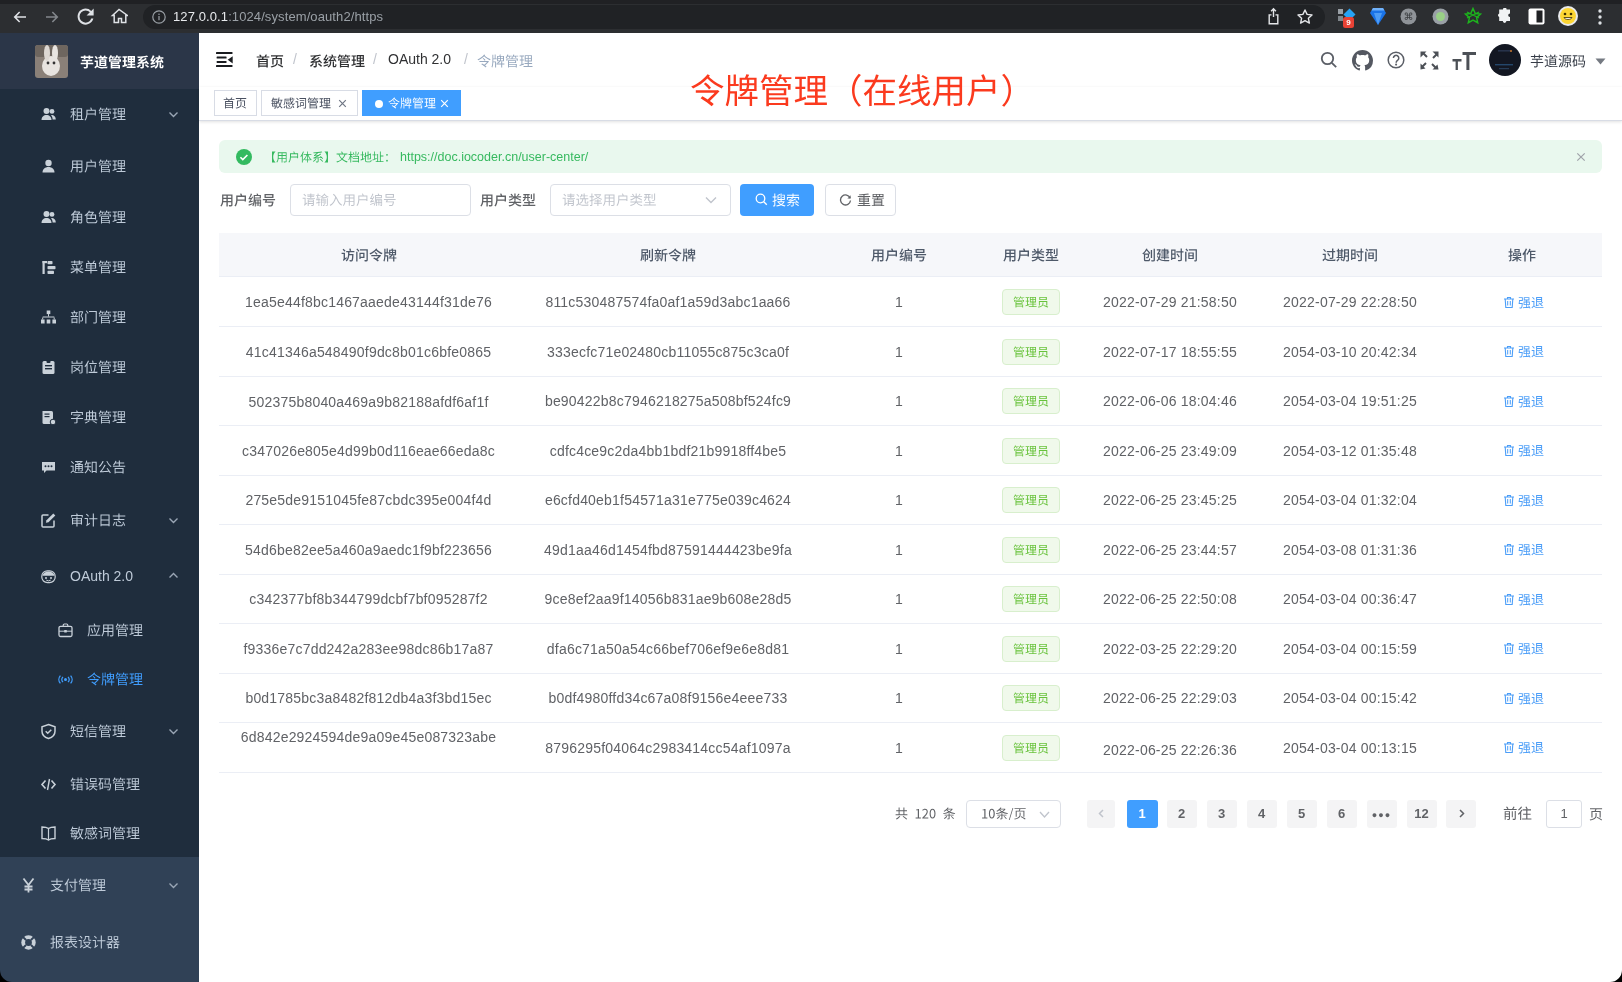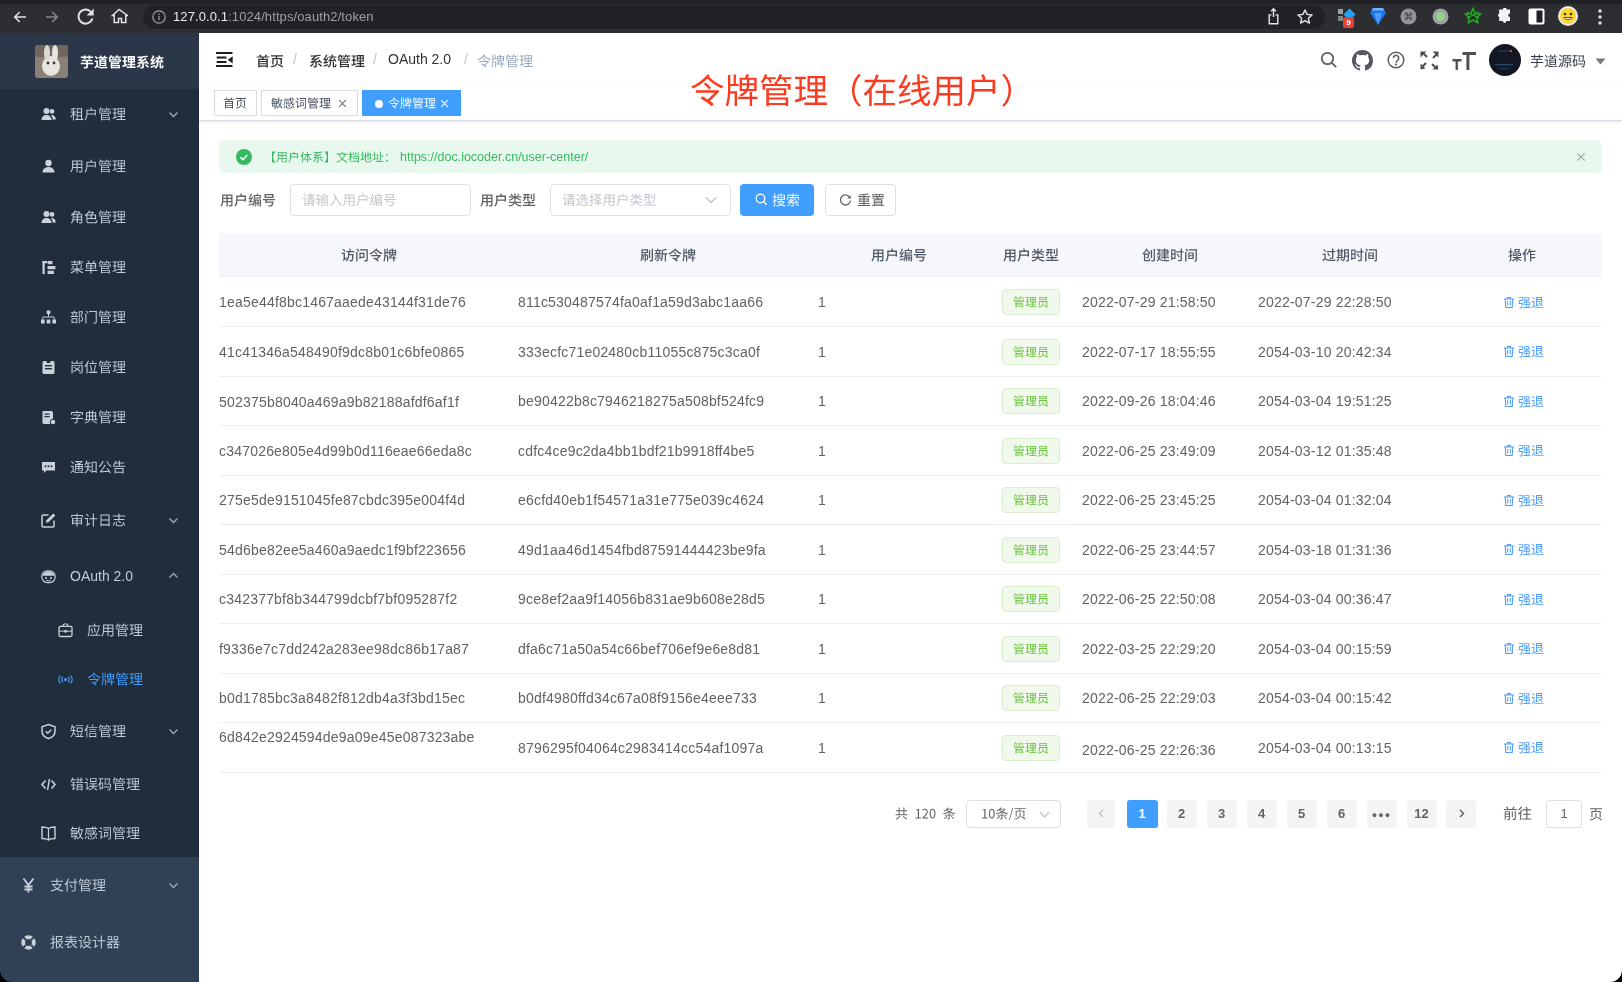--- a/index.html
+++ b/index.html
@@ -1,20 +1,20 @@
 <!DOCTYPE html>
 <html><head><meta charset="utf-8"><style>
 *{margin:0;padding:0}
 html,body{width:1622px;height:982px;overflow:hidden;background:#fff}
 body{font-family:"Liberation Sans",sans-serif;-webkit-font-smoothing:antialiased}
 .ab{position:absolute}
 #root{position:relative;width:1622px;height:982px;overflow:hidden}
 .tab{top:90px;height:26px;background:#fff;border:1px solid #d8dce5;box-sizing:border-box}
 .inp{height:32px;background:#fff;border:1px solid #dcdfe6;border-radius:4px;box-sizing:border-box}
-.cell{font-size:14px;color:#606266;height:19px;line-height:19px;letter-spacing:0.2px}
+.cell{font-size:14px;color:#606266;text-align:center;height:19px;line-height:19px;letter-spacing:0.2px}
 </style></head><body>
 <div id="root">
     <svg width="0" height="0" style="position:absolute">
       <defs>
         <path id="logo" d="M8.5 0.4V1.6H5.5V0.4H3.8V1.6H0.8V3.1H3.8V4.3H5.5V3.1H8.5V4.3H10.2V3.1H13.2V1.6H10.2V0.4ZM0.7 7.7V9.3H6.2V11.6C6.2 11.8 6.1 11.9 5.8 11.9C5.5 11.9 4.4 11.9 3.5 11.9C3.8 12.3 4 13 4.1 13.5C5.4 13.5 6.4 13.5 7 13.3C7.7 13 7.9 12.5 7.9 11.6V9.3H13.3V7.7H7.9V6.2H12.3V4.7H1.8V6.2H6.2V7.7Z M14.6 1.8C15.3 2.5 16.2 3.5 16.6 4.2L17.9 3.2C17.5 2.6 16.6 1.6 15.9 0.9ZM20.9 7.3H24.7V8.1H20.9ZM20.9 9.1H24.7V9.9H20.9ZM20.9 5.5H24.7V6.2H20.9ZM19.3 4.3V11.1H26.3V4.3H23.1L23.5 3.5H27.3V2.1H25.1L25.9 0.9L24.3 0.4C24.1 0.9 23.7 1.6 23.4 2.1H21.2L21.9 1.8C21.8 1.4 21.3 0.8 21 0.3L19.6 0.9C19.8 1.3 20.1 1.7 20.3 2.1H18.4V3.5H21.8L21.6 4.3ZM17.9 5.4H14.6V7H16.3V10.8C15.7 11.1 15 11.6 14.3 12.2L15.4 13.6C16 12.8 16.7 12 17.2 12C17.6 12 18 12.4 18.7 12.7C19.7 13.2 20.9 13.4 22.6 13.4C24 13.4 26.2 13.3 27.2 13.3C27.2 12.8 27.4 12.1 27.6 11.6C26.3 11.8 24.1 11.9 22.7 11.9C21.2 11.9 19.9 11.8 18.9 11.4C18.5 11.2 18.2 11 17.9 10.8Z M30.7 6.2V13.6H32.4V13.2H38.4V13.6H40V10H32.4V9.3H39.3V6.2ZM38.4 12H32.4V11.2H38.4ZM33.9 3.5C34 3.8 34.2 4.1 34.3 4.3H29V6.8H30.6V5.6H39.3V6.8H41V4.3H36C35.8 4 35.6 3.6 35.4 3.2ZM32.4 7.4H37.7V8.1H32.4ZM30.3 0.3C29.9 1.5 29.2 2.7 28.4 3.5C28.8 3.6 29.5 4 29.8 4.2C30.3 3.8 30.7 3.2 31 2.6H31.5C31.9 3.1 32.2 3.7 32.4 4.1L33.8 3.6C33.7 3.3 33.4 2.9 33.2 2.6H34.9V1.4H31.6C31.7 1.2 31.8 0.9 31.9 0.6ZM36.3 0.3C36 1.3 35.5 2.3 34.9 3C35.2 3.1 35.9 3.5 36.2 3.7C36.5 3.4 36.8 3 37 2.6H37.6C38 3.1 38.5 3.7 38.6 4.1L40 3.5C39.9 3.2 39.6 2.9 39.4 2.6H41.3V1.4H37.6C37.7 1.2 37.8 0.9 37.9 0.6Z M49.2 4.9H50.6V6.1H49.2ZM52.1 4.9H53.4V6.1H52.1ZM49.2 2.4H50.6V3.6H49.2ZM52.1 2.4H53.4V3.6H52.1ZM46.6 11.6V13.1H55.6V11.6H52.2V10.3H55.2V8.8H52.2V7.6H55V1H47.7V7.6H50.5V8.8H47.6V10.3H50.5V11.6ZM42.3 10.6 42.7 12.3C44.1 11.9 45.8 11.3 47.3 10.8L47 9.2L45.7 9.6V6.8H46.9V5.3H45.7V2.8H47.2V1.2H42.5V2.8H44V5.3H42.6V6.8H44V10.1Z M59.4 9.3C58.7 10.2 57.6 11.1 56.5 11.7C57 12 57.7 12.5 58 12.8C59 12.1 60.3 11 61.1 9.9ZM64.7 10.1C65.8 10.9 67.1 12.1 67.7 12.8L69.2 11.8C68.5 11.1 67.1 10 66 9.2ZM65 6.1C65.2 6.4 65.5 6.7 65.8 7L61.6 7.3C63.4 6.3 65.2 5.2 66.8 3.9L65.6 2.8C65 3.4 64.3 3.9 63.6 4.4L60.9 4.5C61.7 3.9 62.5 3.2 63.2 2.5C65 2.4 66.8 2.1 68.2 1.8L67 0.4C64.6 1 60.7 1.3 57.3 1.4C57.5 1.8 57.7 2.5 57.7 2.9C58.7 2.9 59.8 2.8 60.9 2.7C60.1 3.4 59.4 3.9 59.1 4.1C58.7 4.4 58.4 4.6 58.1 4.7C58.2 5.1 58.5 5.8 58.5 6.1C58.8 6 59.3 5.9 61.5 5.8C60.6 6.3 59.8 6.7 59.4 6.9C58.5 7.3 58 7.6 57.4 7.7C57.6 8.1 57.8 8.8 57.9 9.1C58.4 9 59 8.9 62.2 8.6V11.7C62.2 11.9 62.1 11.9 61.9 11.9C61.7 11.9 60.8 11.9 60.1 11.9C60.3 12.3 60.6 13 60.7 13.5C61.7 13.5 62.5 13.5 63.1 13.3C63.8 13 63.9 12.6 63.9 11.7V8.5L66.8 8.2C67.2 8.7 67.5 9.1 67.7 9.5L69 8.7C68.4 7.8 67.3 6.5 66.2 5.5Z M79.5 7.5V11.5C79.5 12.9 79.8 13.3 81.1 13.3C81.3 13.3 81.8 13.3 82.1 13.3C83.1 13.3 83.5 12.7 83.6 10.5C83.2 10.4 82.5 10.1 82.2 9.8C82.2 11.6 82.1 11.9 81.9 11.9C81.8 11.9 81.5 11.9 81.4 11.9C81.2 11.9 81.2 11.9 81.2 11.4V7.5ZM76.9 7.5C76.8 9.9 76.6 11.4 74.5 12.3C74.8 12.6 75.3 13.2 75.5 13.7C78.1 12.5 78.4 10.5 78.5 7.5ZM70.5 11.4 70.9 13C72.2 12.5 73.9 11.8 75.5 11.2L75.2 9.7C73.5 10.4 71.7 11 70.5 11.4ZM78.1 0.8C78.3 1.2 78.5 1.8 78.7 2.3H75.6V3.8H77.8C77.2 4.5 76.5 5.4 76.2 5.6C75.9 5.9 75.5 6 75.2 6.1C75.4 6.5 75.6 7.3 75.7 7.7C76.2 7.5 76.9 7.4 81.6 6.9C81.8 7.3 82 7.6 82.1 7.9L83.5 7.2C83.2 6.3 82.3 5 81.5 4L80.2 4.6C80.5 4.9 80.7 5.3 80.9 5.6L78.1 5.9C78.6 5.2 79.2 4.5 79.7 3.8H83.4V2.3H79.5L80.4 2C80.3 1.6 80 0.9 79.7 0.4ZM70.9 6.5C71.1 6.4 71.4 6.3 72.5 6.2C72.1 6.8 71.7 7.3 71.5 7.5C71.1 8 70.8 8.3 70.4 8.4C70.6 8.8 70.9 9.6 70.9 10C71.3 9.7 71.9 9.5 75.2 8.8C75.2 8.4 75.2 7.7 75.2 7.3L73.3 7.7C74.2 6.6 75 5.3 75.7 4.1L74.2 3.2C74 3.7 73.7 4.2 73.5 4.7L72.4 4.8C73.2 3.7 74 2.3 74.5 1.1L72.8 0.3C72.3 1.9 71.4 3.6 71.1 4C70.8 4.5 70.6 4.8 70.3 4.9C70.5 5.3 70.8 6.2 70.9 6.5Z"></path>
         <path id="m1" d="M6.7 1.3V12H5.2V13H13.4V12H12.1V1.3ZM7.7 12V9.3H11V12ZM7.7 5.7H11V8.3H7.7ZM7.7 4.8V2.3H11V4.8ZM5.2 0.8C4.2 1.2 2.3 1.6 0.7 1.9C0.9 2.1 1 2.5 1 2.7C1.6 2.6 2.3 2.5 2.9 2.4V4.5H0.6V5.5H2.8C2.2 7.1 1.3 8.9 0.4 9.9C0.6 10.2 0.8 10.6 1 10.9C1.6 10 2.3 8.7 2.9 7.3V13.4H3.9V6.9C4.4 7.6 5 8.6 5.2 9L5.9 8.2C5.6 7.8 4.3 6.2 3.9 5.7V5.5H5.9V4.5H3.9V2.2C4.6 2 5.3 1.8 5.9 1.6Z M17.5 3.7H24.8V6.5H17.4L17.5 5.8ZM20.2 0.8C20.5 1.4 20.8 2.2 20.9 2.7H16.4V5.8C16.4 7.9 16.2 10.8 14.5 12.9C14.7 13 15.2 13.3 15.4 13.5C16.8 11.8 17.2 9.5 17.4 7.5H24.8V8.4H25.8V2.7H21.4L22 2.5C21.9 2 21.5 1.1 21.2 0.5Z M31 6.2V13.5H32V13H38.8V13.4H39.8V10H32V9H39.1V6.2ZM38.8 12.2H32V10.8H38.8ZM34.2 3.6C34.3 3.9 34.5 4.2 34.6 4.5H29.4V6.8H30.4V5.3H39.7V6.8H40.8V4.5H35.7C35.5 4.1 35.3 3.7 35.1 3.4ZM32 7H38.1V8.2H32ZM30.3 0.5C30 1.7 29.4 2.9 28.6 3.7C28.9 3.8 29.3 4.1 29.5 4.2C29.9 3.7 30.3 3.1 30.6 2.5H31.6C31.9 3 32.2 3.6 32.4 4L33.2 3.7C33.1 3.4 32.9 2.9 32.6 2.5H34.8V1.7H31C31.1 1.4 31.3 1 31.4 0.7ZM36.3 0.5C36 1.6 35.5 2.5 34.9 3.2C35.1 3.3 35.6 3.6 35.8 3.7C36 3.4 36.3 3 36.6 2.5H37.6C38 3 38.4 3.7 38.6 4.1L39.4 3.7C39.3 3.4 39 2.9 38.7 2.5H41.2V1.7H36.9C37.1 1.4 37.2 1.1 37.3 0.7Z M48.7 4.8H50.8V6.6H48.7ZM51.7 4.8H53.9V6.6H51.7ZM48.7 2.1H50.8V3.9H48.7ZM51.7 2.1H53.9V3.9H51.7ZM46.5 12V13H55.5V12H51.8V10.1H55.1V9.1H51.8V7.5H54.9V1.2H47.7V7.5H50.7V9.1H47.5V10.1H50.7V12ZM42.5 10.9 42.8 12C44 11.6 45.6 11 47.1 10.5L46.9 9.5L45.4 10V6.5H46.8V5.6H45.4V2.5H47V1.5H42.6V2.5H44.4V5.6H42.8V6.5H44.4V10.3C43.7 10.6 43 10.8 42.5 10.9Z"></path>
         <path id="m2" d="M2.1 1.5V6.6C2.1 8.6 2 11.1 0.4 12.8C0.7 13 1.1 13.3 1.3 13.5C2.3 12.3 2.8 10.7 3 9.1H6.5V13.3H7.6V9.1H11.4V12C11.4 12.3 11.3 12.3 11 12.4C10.7 12.4 9.8 12.4 8.8 12.3C8.9 12.6 9.1 13.1 9.2 13.4C10.5 13.4 11.3 13.4 11.8 13.2C12.2 13 12.4 12.7 12.4 12V1.5ZM3.2 2.5H6.5V4.8H3.2ZM11.4 2.5V4.8H7.6V2.5ZM3.2 5.8H6.5V8.1H3.1C3.2 7.6 3.2 7.1 3.2 6.6ZM11.4 5.8V8.1H7.6V5.8Z M17.5 3.7H24.8V6.5H17.4L17.5 5.8ZM20.2 0.8C20.5 1.4 20.8 2.2 20.9 2.7H16.4V5.8C16.4 7.9 16.2 10.8 14.5 12.9C14.7 13 15.2 13.3 15.4 13.5C16.8 11.8 17.2 9.5 17.4 7.5H24.8V8.4H25.8V2.7H21.4L22 2.5C21.9 2 21.5 1.1 21.2 0.5Z M31 6.2V13.5H32V13H38.8V13.4H39.8V10H32V9H39.1V6.2ZM38.8 12.2H32V10.8H38.8ZM34.2 3.6C34.3 3.9 34.5 4.2 34.6 4.5H29.4V6.8H30.4V5.3H39.7V6.8H40.8V4.5H35.7C35.5 4.1 35.3 3.7 35.1 3.4ZM32 7H38.1V8.2H32ZM30.3 0.5C30 1.7 29.4 2.9 28.6 3.7C28.9 3.8 29.3 4.1 29.5 4.2C29.9 3.7 30.3 3.1 30.6 2.5H31.6C31.9 3 32.2 3.6 32.4 4L33.2 3.7C33.1 3.4 32.9 2.9 32.6 2.5H34.8V1.7H31C31.1 1.4 31.3 1 31.4 0.7ZM36.3 0.5C36 1.6 35.5 2.5 34.9 3.2C35.1 3.3 35.6 3.6 35.8 3.7C36 3.4 36.3 3 36.6 2.5H37.6C38 3 38.4 3.7 38.6 4.1L39.4 3.7C39.3 3.4 39 2.9 38.7 2.5H41.2V1.7H36.9C37.1 1.4 37.2 1.1 37.3 0.7Z M48.7 4.8H50.8V6.6H48.7ZM51.7 4.8H53.9V6.6H51.7ZM48.7 2.1H50.8V3.9H48.7ZM51.7 2.1H53.9V3.9H51.7ZM46.5 12V13H55.5V12H51.8V10.1H55.1V9.1H51.8V7.5H54.9V1.2H47.7V7.5H50.7V9.1H47.5V10.1H50.7V12ZM42.5 10.9 42.8 12C44 11.6 45.6 11 47.1 10.5L46.9 9.5L45.4 10V6.5H46.8V5.6H45.4V2.5H47V1.5H42.6V2.5H44.4V5.6H42.8V6.5H44.4V10.3C43.7 10.6 43 10.8 42.5 10.9Z"></path>
         <path id="m3" d="M3.7 4.8H6.8V6.5H3.7ZM3.7 3.8H3.7C4.1 3.3 4.5 2.9 4.8 2.4H8.8C8.5 2.9 8.1 3.4 7.7 3.8ZM11.2 4.8V6.5H7.9V4.8ZM4.7 0.5C4 1.9 2.7 3.6 0.8 4.9C1 5.1 1.4 5.4 1.6 5.7C2 5.4 2.3 5.1 2.7 4.8V7.3C2.7 9 2.5 11.2 0.9 12.8C1.1 12.9 1.6 13.3 1.7 13.6C2.7 12.6 3.2 11.4 3.4 10.2H6.8V13.1H7.9V10.2H11.2V12.1C11.2 12.3 11.1 12.4 10.9 12.4C10.6 12.4 9.8 12.4 8.9 12.3C9 12.6 9.2 13.1 9.3 13.4C10.4 13.4 11.2 13.4 11.7 13.2C12.1 13 12.2 12.7 12.2 12.1V3.8H8.9C9.4 3.2 10 2.5 10.3 1.9L9.6 1.4L9.4 1.5H5.4L5.9 0.7ZM3.7 7.4H6.8V9.3H3.6C3.7 8.6 3.7 8 3.7 7.4ZM11.2 7.4V9.3H7.9V7.4Z M20.6 5.4V7.9H17.4V5.4ZM21.7 5.4H25V7.9H21.7ZM22.4 2.7C22 3.3 21.4 4 20.9 4.4H17.2C17.8 3.9 18.3 3.3 18.7 2.7ZM19 0.5C18 2.4 16.3 4.1 14.5 5.2C14.7 5.4 15 5.9 15.1 6.1C15.6 5.9 16 5.5 16.4 5.2V11.2C16.4 12.8 17.1 13.2 19.3 13.2C19.8 13.2 24.1 13.2 24.7 13.2C26.8 13.2 27.2 12.6 27.5 10.4C27.2 10.3 26.7 10.2 26.5 10C26.3 11.8 26.1 12.2 24.7 12.2C23.7 12.2 20 12.2 19.2 12.2C17.7 12.2 17.4 12 17.4 11.2V8.9H25V9.5H26.1V4.4H22.2C22.8 3.8 23.5 3 24 2.2L23.3 1.7L23.1 1.8H19.4C19.6 1.5 19.7 1.2 19.9 0.9Z M31 6.2V13.5H32V13H38.8V13.4H39.8V10H32V9H39.1V6.2ZM38.8 12.2H32V10.8H38.8ZM34.2 3.6C34.3 3.9 34.5 4.2 34.6 4.5H29.4V6.8H30.4V5.3H39.7V6.8H40.8V4.5H35.7C35.5 4.1 35.3 3.7 35.1 3.4ZM32 7H38.1V8.2H32ZM30.3 0.5C30 1.7 29.4 2.9 28.6 3.7C28.9 3.8 29.3 4.1 29.5 4.2C29.9 3.7 30.3 3.1 30.6 2.5H31.6C31.9 3 32.2 3.6 32.4 4L33.2 3.7C33.1 3.4 32.9 2.9 32.6 2.5H34.8V1.7H31C31.1 1.4 31.3 1 31.4 0.7ZM36.3 0.5C36 1.6 35.5 2.5 34.9 3.2C35.1 3.3 35.6 3.6 35.8 3.7C36 3.4 36.3 3 36.6 2.5H37.6C38 3 38.4 3.7 38.6 4.1L39.4 3.7C39.3 3.4 39 2.9 38.7 2.5H41.2V1.7H36.9C37.1 1.4 37.2 1.1 37.3 0.7Z M48.7 4.8H50.8V6.6H48.7ZM51.7 4.8H53.9V6.6H51.7ZM48.7 2.1H50.8V3.9H48.7ZM51.7 2.1H53.9V3.9H51.7ZM46.5 12V13H55.5V12H51.8V10.1H55.1V9.1H51.8V7.5H54.9V1.2H47.7V7.5H50.7V9.1H47.5V10.1H50.7V12ZM42.5 10.9 42.8 12C44 11.6 45.6 11 47.1 10.5L46.9 9.5L45.4 10V6.5H46.8V5.6H45.4V2.5H47V1.5H42.6V2.5H44.4V5.6H42.8V6.5H44.4V10.3C43.7 10.6 43 10.8 42.5 10.9Z"></path>
         <path id="m4" d="M11.4 3.3C9.1 3.8 4.8 4.1 1.3 4.2C1.4 4.5 1.5 4.9 1.5 5.1C5.1 5.1 9.5 4.7 12.2 4.1ZM1.9 5.9C2.4 6.5 3 7.4 3.1 8L4.1 7.5C3.9 7 3.3 6.1 2.8 5.5ZM5.8 5.5C6.2 6.1 6.5 6.9 6.6 7.5L7.6 7.1C7.5 6.6 7.1 5.8 6.7 5.2ZM11.3 5C10.9 5.8 10.2 7 9.7 7.7L10.5 8.1C11.1 7.4 11.8 6.3 12.4 5.3ZM8.8 0.6V1.5H5.2V0.6H4.1V1.5H0.9V2.5H4.1V3.6H5.2V2.5H8.8V3.4H9.9V2.5H13.2V1.5H9.9V0.6ZM6.4 7.5V8.6H0.8V9.6H5.5C4.2 10.7 2.2 11.8 0.5 12.3C0.7 12.5 1 12.9 1.2 13.2C3 12.5 5.1 11.3 6.4 9.9V13.4H7.5V9.9C8.8 11.3 10.8 12.5 12.8 13.1C12.9 12.8 13.2 12.4 13.5 12.2C11.6 11.7 9.6 10.7 8.4 9.6H13.2V8.6H7.5V7.5Z M17.1 6.2H20.4V7.7H17.1ZM21.5 6.2H25V7.7H21.5ZM17.1 3.9H20.4V5.4H17.1ZM21.5 3.9H25V5.4H21.5ZM23.9 0.6C23.6 1.3 23 2.3 22.5 3H19.1L19.7 2.7C19.4 2.1 18.8 1.2 18.2 0.6L17.3 1C17.8 1.6 18.4 2.4 18.7 3H16.1V8.6H20.4V9.9H14.8V10.9H20.4V13.4H21.5V10.9H27.3V9.9H21.5V8.6H26.1V3H23.7C24.1 2.4 24.6 1.7 25.1 1Z M31 6.2V13.5H32V13H38.8V13.4H39.8V10H32V9H39.1V6.2ZM38.8 12.2H32V10.8H38.8ZM34.2 3.6C34.3 3.9 34.5 4.2 34.6 4.5H29.4V6.8H30.4V5.3H39.7V6.8H40.8V4.5H35.7C35.5 4.1 35.3 3.7 35.1 3.4ZM32 7H38.1V8.2H32ZM30.3 0.5C30 1.7 29.4 2.9 28.6 3.7C28.9 3.8 29.3 4.1 29.5 4.2C29.9 3.7 30.3 3.1 30.6 2.5H31.6C31.9 3 32.2 3.6 32.4 4L33.2 3.7C33.1 3.4 32.9 2.9 32.6 2.5H34.8V1.7H31C31.1 1.4 31.3 1 31.4 0.7ZM36.3 0.5C36 1.6 35.5 2.5 34.9 3.2C35.1 3.3 35.6 3.6 35.8 3.7C36 3.4 36.3 3 36.6 2.5H37.6C38 3 38.4 3.7 38.6 4.1L39.4 3.7C39.3 3.4 39 2.9 38.7 2.5H41.2V1.7H36.9C37.1 1.4 37.2 1.1 37.3 0.7Z M48.7 4.8H50.8V6.6H48.7ZM51.7 4.8H53.9V6.6H51.7ZM48.7 2.1H50.8V3.9H48.7ZM51.7 2.1H53.9V3.9H51.7ZM46.5 12V13H55.5V12H51.8V10.1H55.1V9.1H51.8V7.5H54.9V1.2H47.7V7.5H50.7V9.1H47.5V10.1H50.7V12ZM42.5 10.9 42.8 12C44 11.6 45.6 11 47.1 10.5L46.9 9.5L45.4 10V6.5H46.8V5.6H45.4V2.5H47V1.5H42.6V2.5H44.4V5.6H42.8V6.5H44.4V10.3C43.7 10.6 43 10.8 42.5 10.9Z"></path>
         <path id="m5" d="M2 3.5C2.4 4.3 2.7 5.3 2.9 6L3.8 5.7C3.7 5 3.3 4 2.9 3.3ZM8.8 1.3V13.4H9.7V2.3H12C11.6 3.4 11 4.9 10.5 6C11.8 7.3 12.1 8.3 12.1 9.2C12.1 9.7 12 10.2 11.8 10.3C11.6 10.4 11.4 10.5 11.2 10.5C10.9 10.5 10.5 10.5 10.1 10.4C10.3 10.7 10.4 11.2 10.4 11.4C10.8 11.5 11.2 11.5 11.6 11.4C11.9 11.4 12.2 11.3 12.5 11.1C12.9 10.8 13.1 10.1 13.1 9.3C13.1 8.3 12.8 7.2 11.5 5.9C12.1 4.6 12.8 3 13.3 1.7L12.6 1.3L12.4 1.3ZM3.5 0.8C3.7 1.2 3.9 1.8 4 2.2H1.1V3.2H7.7V2.2H5.1C5 1.7 4.7 1 4.4 0.5ZM6.1 3.2C5.8 4 5.4 5.2 5 6H0.7V7H8.1V6H6.1C6.4 5.3 6.8 4.3 7.1 3.5ZM1.5 8.2V13.3H2.5V12.7H6.4V13.2H7.4V8.2ZM2.5 11.7V9.2H6.4V11.7Z M15.8 1.1C16.5 1.9 17.4 3 17.8 3.7L18.6 3.1C18.2 2.4 17.3 1.3 16.6 0.5ZM15.3 3.4V13.4H16.4V3.4ZM19 1.1V2.1H25.7V12C25.7 12.3 25.6 12.4 25.3 12.4C25 12.4 24.1 12.4 23 12.4C23.2 12.7 23.4 13.1 23.4 13.4C24.7 13.4 25.6 13.4 26.1 13.2C26.6 13.1 26.8 12.7 26.8 12V1.1Z M31 6.2V13.5H32V13H38.8V13.4H39.8V10H32V9H39.1V6.2ZM38.8 12.2H32V10.8H38.8ZM34.2 3.6C34.3 3.9 34.5 4.2 34.6 4.5H29.4V6.8H30.4V5.3H39.7V6.8H40.8V4.5H35.7C35.5 4.1 35.3 3.7 35.1 3.4ZM32 7H38.1V8.2H32ZM30.3 0.5C30 1.7 29.4 2.9 28.6 3.7C28.9 3.8 29.3 4.1 29.5 4.2C29.9 3.7 30.3 3.1 30.6 2.5H31.6C31.9 3 32.2 3.6 32.4 4L33.2 3.7C33.1 3.4 32.9 2.9 32.6 2.5H34.8V1.7H31C31.1 1.4 31.3 1 31.4 0.7ZM36.3 0.5C36 1.6 35.5 2.5 34.9 3.2C35.1 3.3 35.6 3.6 35.8 3.7C36 3.4 36.3 3 36.6 2.5H37.6C38 3 38.4 3.7 38.6 4.1L39.4 3.7C39.3 3.4 39 2.9 38.7 2.5H41.2V1.7H36.9C37.1 1.4 37.2 1.1 37.3 0.7Z M48.7 4.8H50.8V6.6H48.7ZM51.7 4.8H53.9V6.6H51.7ZM48.7 2.1H50.8V3.9H48.7ZM51.7 2.1H53.9V3.9H51.7ZM46.5 12V13H55.5V12H51.8V10.1H55.1V9.1H51.8V7.5H54.9V1.2H47.7V7.5H50.7V9.1H47.5V10.1H50.7V12ZM42.5 10.9 42.8 12C44 11.6 45.6 11 47.1 10.5L46.9 9.5L45.4 10V6.5H46.8V5.6H45.4V2.5H47V1.5H42.6V2.5H44.4V5.6H42.8V6.5H44.4V10.3C43.7 10.6 43 10.8 42.5 10.9Z"></path>
@@ -67,21 +67,21 @@
       </svg>
       <svg class="ab" style="left:110px;top:7px" width="18" height="18" viewBox="0 0 18 18">
         <path d="M9 2.5 2.5 8.5h1.7V15.5h4.3v-4h3v4h4.3V8.5h1.7z" fill="none" stroke="#dee1e5" stroke-width="1.5"></path>
       </svg>
       <div class="ab" style="left:143px;top:5px;width:1182px;height:24px;background:#202225;border-radius:12px"></div>
       <svg class="ab" style="left:152px;top:10px" width="14" height="14" viewBox="0 0 14 14">
         <circle cx="7" cy="7" r="6.2" fill="none" stroke="#9aa0a6" stroke-width="1.2"></circle>
         <rect x="6.4" y="6" width="1.2" height="4.2" fill="#9aa0a6"></rect>
         <rect x="6.4" y="3.6" width="1.2" height="1.4" fill="#9aa0a6"></rect>
       </svg>
-      <div class="ab" style="left:173px;top:9px;font-size:13px;color:#e8eaed;letter-spacing:0.1px">127.0.0.1<span style="color:#9aa0a6">:1024/https/oauth2/token</span></div>
+      <div class="ab" style="left:173px;top:9px;font-size:13px;color:#e8eaed;letter-spacing:0.1px">127.0.0.1<span style="color:#9aa0a6">:1024/system/oauth2/https</span></div>
       <svg class="ab" style="left:1266px;top:7px" width="15" height="18" viewBox="0 0 15 18">
         <path d="M7.5 0.8 10.4 3.7 9.4 4.7 8.2 3.5V10H6.8V3.5L5.6 4.7 4.6 3.7z" fill="#e4e6e9"></path>
         <path d="M2.5 7.2h3v1.4H3.9v7.5h7.2V8.6H9.5V7.2h3v10.3h-10z" fill="#e4e6e9"></path>
       </svg>
       <svg class="ab" style="left:1296px;top:8px" width="18" height="18" viewBox="0 0 18 18">
         <path d="M9 2l2.1 4.4 4.9.6-3.6 3.3 1 4.8L9 12.7l-4.4 2.4 1-4.8L2 7l4.9-.6z" fill="none" stroke="#e4e6e9" stroke-width="1.4" stroke-linejoin="round"></path>
       </svg>
       <div class="ab" style="left:1338px;top:8px;width:18px;height:20px">
         <div class="ab" style="left:0;top:1px;width:5px;height:5px;background:#9aa0a6"></div>
         <div class="ab" style="left:0;top:8px;width:5px;height:5px;background:#80868b"></div>
@@ -493,21 +493,21 @@
     <svg class="ab" style="left:1013.0px;top:395.2px" width="36.0" height="12.0">
       <use href="#tag" fill="#67c23a"></use>
     </svg>
     <svg class="ab" style="left:1503px;top:394.8px" width="12" height="13" viewBox="0 0 12 13">
       <path d="M1 3h10M4.5 3V1.5h3V3M2.2 3l.6 8.5h6.4l.6-8.5" fill="none" stroke="#4c9ef8" stroke-width="1.1"></path>
       <path d="M4.7 5v4.5M7.3 5v4.5" stroke="#4c9ef8" stroke-width="1"></path>
     </svg>
     <svg class="ab" style="left:1518.0px;top:394.8px" width="26.0" height="13.0">
       <use href="#qt" fill="#4c9ef8"></use>
     </svg>
-    <div class="ab cell" style="left:1082px;top:392.2px;width:176px">2022-09-26 18:04:46</div>
+    <div class="ab cell" style="left:1082px;top:392.2px;width:176px">2022-06-06 18:04:46</div>
     <div class="ab cell" style="left:1258px;top:392.2px;width:184px">2054-03-04 19:51:25</div>
     <div class="ab" style="left:219px;top:474.5px;width:1383px;height:1px;background:#ebeef5"></div>
     <div class="ab cell" style="left:219px;top:441.8px;width:299px">c347026e805e4d99b0d116eae66eda8c</div>
     <div class="ab cell" style="left:518px;top:441.8px;width:300px">cdfc4ce9c2da4bb1bdf21b9918ff4be5</div>
     <div class="ab cell" style="left:818px;top:441.8px;width:162px">1</div>
     <div class="ab" style="left:1002px;top:437.8px;width:58px;height:26px;background:#f0f9eb;border:1px solid #d8efcd;border-radius:4px;box-sizing:border-box"></div>
     <svg class="ab" style="left:1013.0px;top:444.8px" width="36.0" height="12.0">
       <use href="#tag" fill="#67c23a"></use>
     </svg>
     <svg class="ab" style="left:1503px;top:444.2px" width="12" height="13" viewBox="0 0 12 13">
@@ -545,21 +545,21 @@
       <use href="#tag" fill="#67c23a"></use>
     </svg>
     <svg class="ab" style="left:1503px;top:543.2px" width="12" height="13" viewBox="0 0 12 13">
       <path d="M1 3h10M4.5 3V1.5h3V3M2.2 3l.6 8.5h6.4l.6-8.5" fill="none" stroke="#4c9ef8" stroke-width="1.1"></path>
       <path d="M4.7 5v4.5M7.3 5v4.5" stroke="#4c9ef8" stroke-width="1"></path>
     </svg>
     <svg class="ab" style="left:1518.0px;top:543.2px" width="26.0" height="13.0">
       <use href="#qt" fill="#4c9ef8"></use>
     </svg>
     <div class="ab cell" style="left:1082px;top:540.8px;width:176px">2022-06-25 23:44:57</div>
-    <div class="ab cell" style="left:1258px;top:540.8px;width:184px">2054-03-18 01:31:36</div>
+    <div class="ab cell" style="left:1258px;top:540.8px;width:184px">2054-03-08 01:31:36</div>
     <div class="ab" style="left:219px;top:623.0px;width:1383px;height:1px;background:#ebeef5"></div>
     <div class="ab cell" style="left:219px;top:590.2px;width:299px">c342377bf8b344799dcbf7bf095287f2</div>
     <div class="ab cell" style="left:518px;top:590.2px;width:300px">9ce8ef2aa9f14056b831ae9b608e28d5</div>
     <div class="ab cell" style="left:818px;top:590.2px;width:162px">1</div>
     <div class="ab" style="left:1002px;top:586.2px;width:58px;height:26px;background:#f0f9eb;border:1px solid #d8efcd;border-radius:4px;box-sizing:border-box"></div>
     <svg class="ab" style="left:1013.0px;top:593.2px" width="36.0" height="12.0">
       <use href="#tag" fill="#67c23a"></use>
     </svg>
     <svg class="ab" style="left:1503px;top:592.8px" width="12" height="13" viewBox="0 0 12 13">
       <path d="M1 3h10M4.5 3V1.5h3V3M2.2 3l.6 8.5h6.4l.6-8.5" fill="none" stroke="#4c9ef8" stroke-width="1.1"></path>

